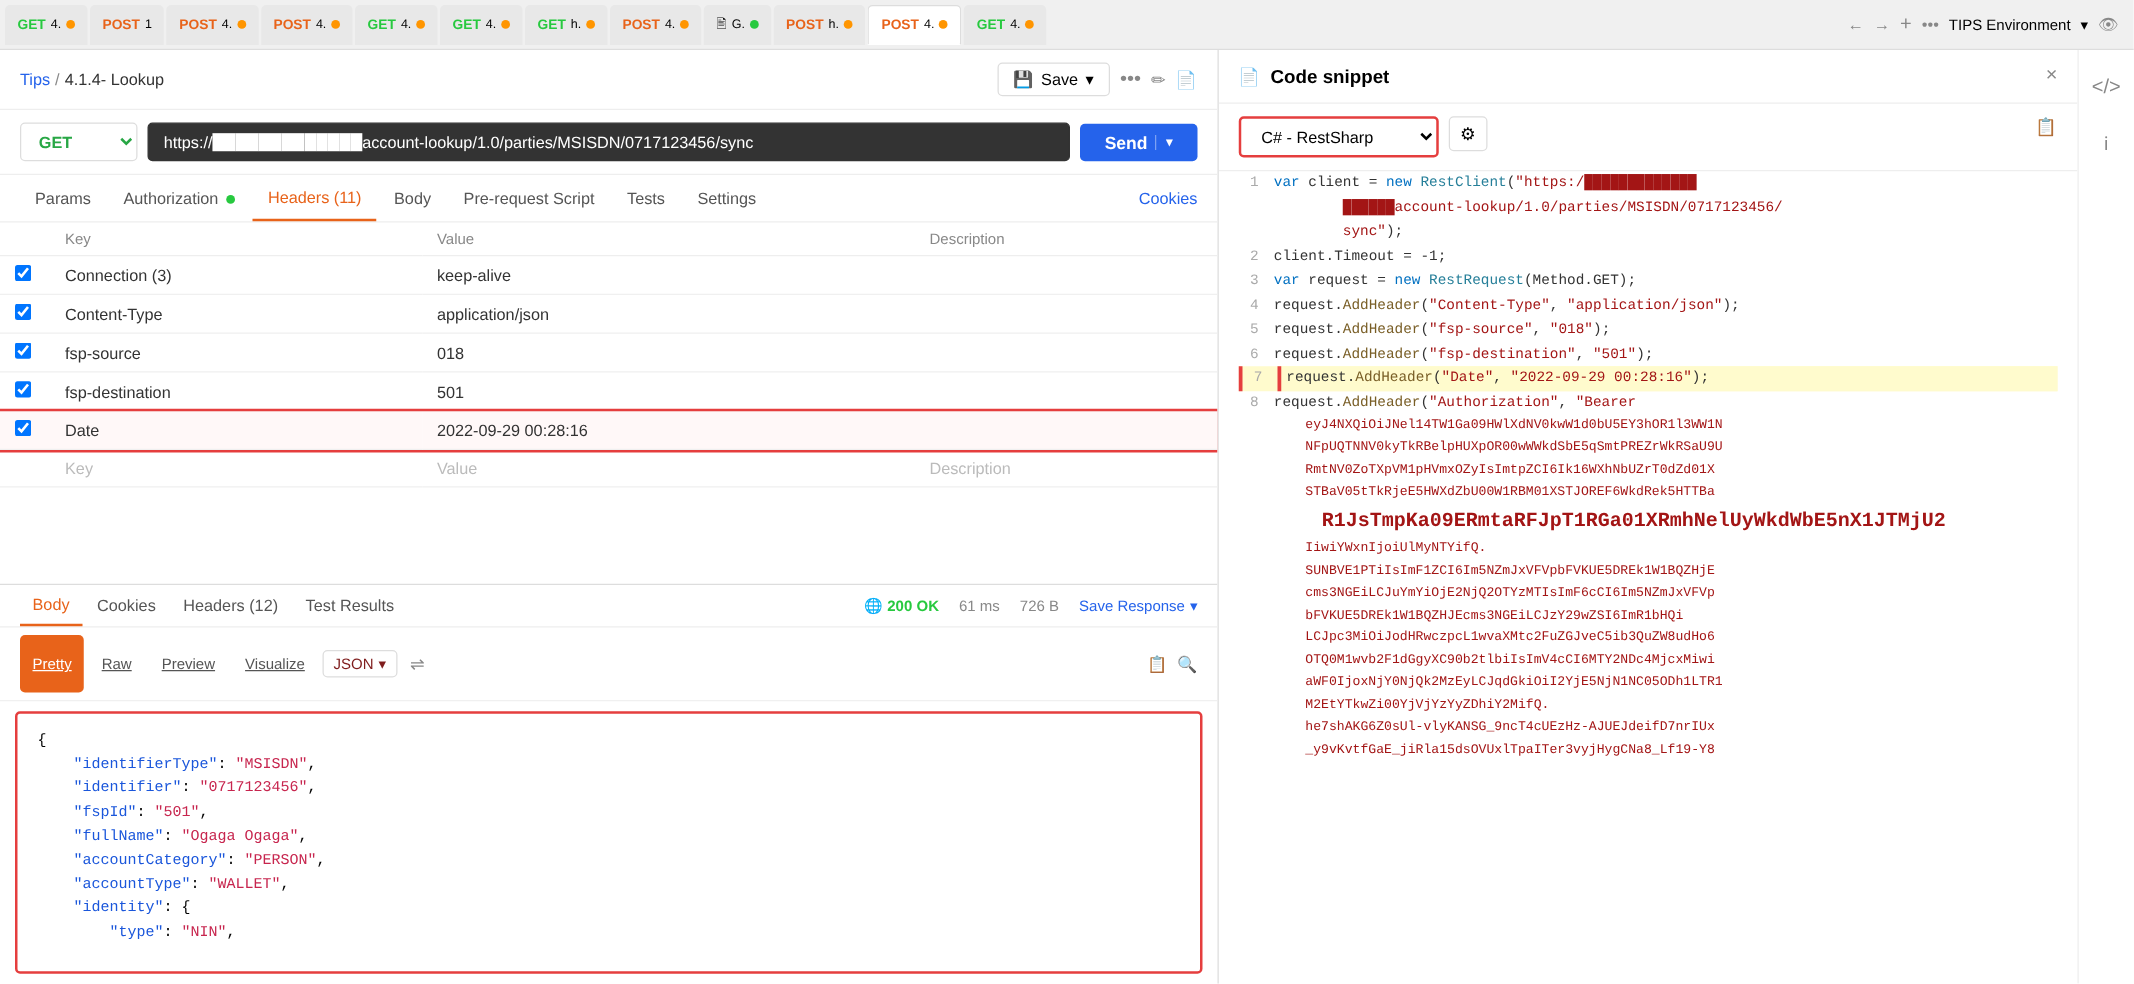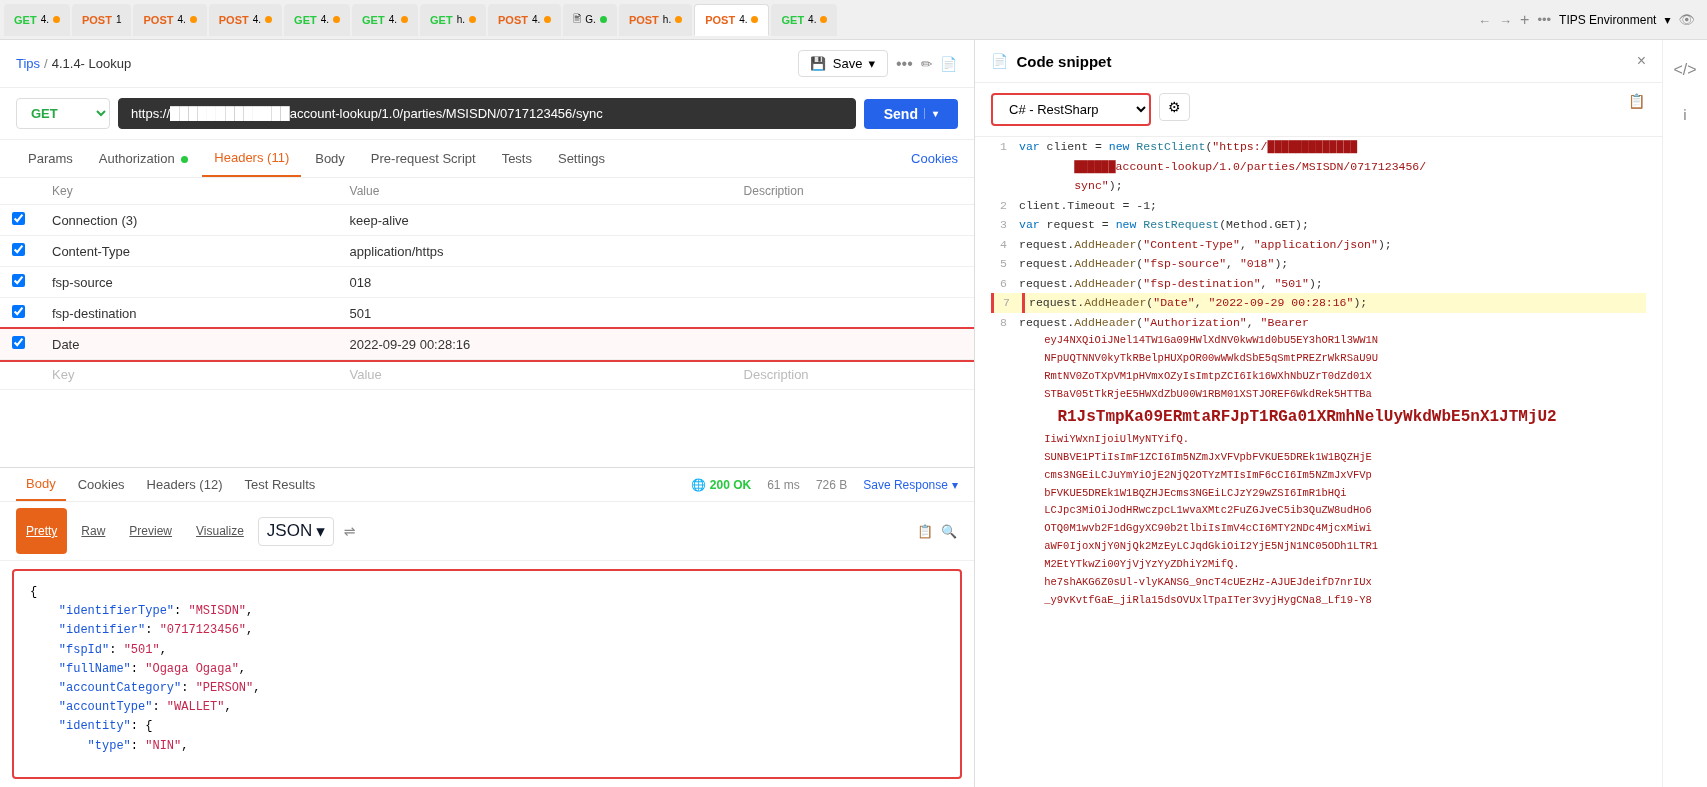--- a/index.html
+++ b/index.html
@@ -237,22 +237,22 @@
       text-decoration: underline;
     }
     .body-format-tab.active {
       background: #e8631a;
       color: #fff;
     }
     .body-format-select {
       display: flex;
       align-items: center;
       gap: 4px;
-      font-size: 17px;
-      color: #0f172a;
+      font-size: 12px;
+      color: #7f1d1d;
       cursor: pointer;
       border: 1px solid #ddd;
       border-radius: 4px;
       padding: 3px 8px;
     }
     .body-format-actions {
       margin-left: auto;
       display: flex;
       gap: 8px;
       color: #888;
@@ -527,21 +527,21 @@
         <tbody>
           <tr>
             <td class="checkbox-cell"><input type="checkbox" checked="" style=""></td>
             <td class="key-col">Connection (3)</td>
             <td class="val-col">keep-alive</td>
             <td class="desc-col"></td>
           </tr>
           <tr>
             <td class="checkbox-cell"><input type="checkbox" checked="" style=""></td>
             <td class="key-col">Content-Type</td>
-            <td class="val-col">application/https</td>
+            <td class="val-col">application/json</td>
             <td class="desc-col"></td>
           </tr>
           <tr>
             <td class="checkbox-cell"><input type="checkbox" checked="" style=""></td>
             <td class="key-col">fsp-source</td>
             <td class="val-col">018</td>
             <td class="desc-col"></td>
           </tr>
           <tr>
             <td class="checkbox-cell"><input type="checkbox" checked="" style=""></td>

